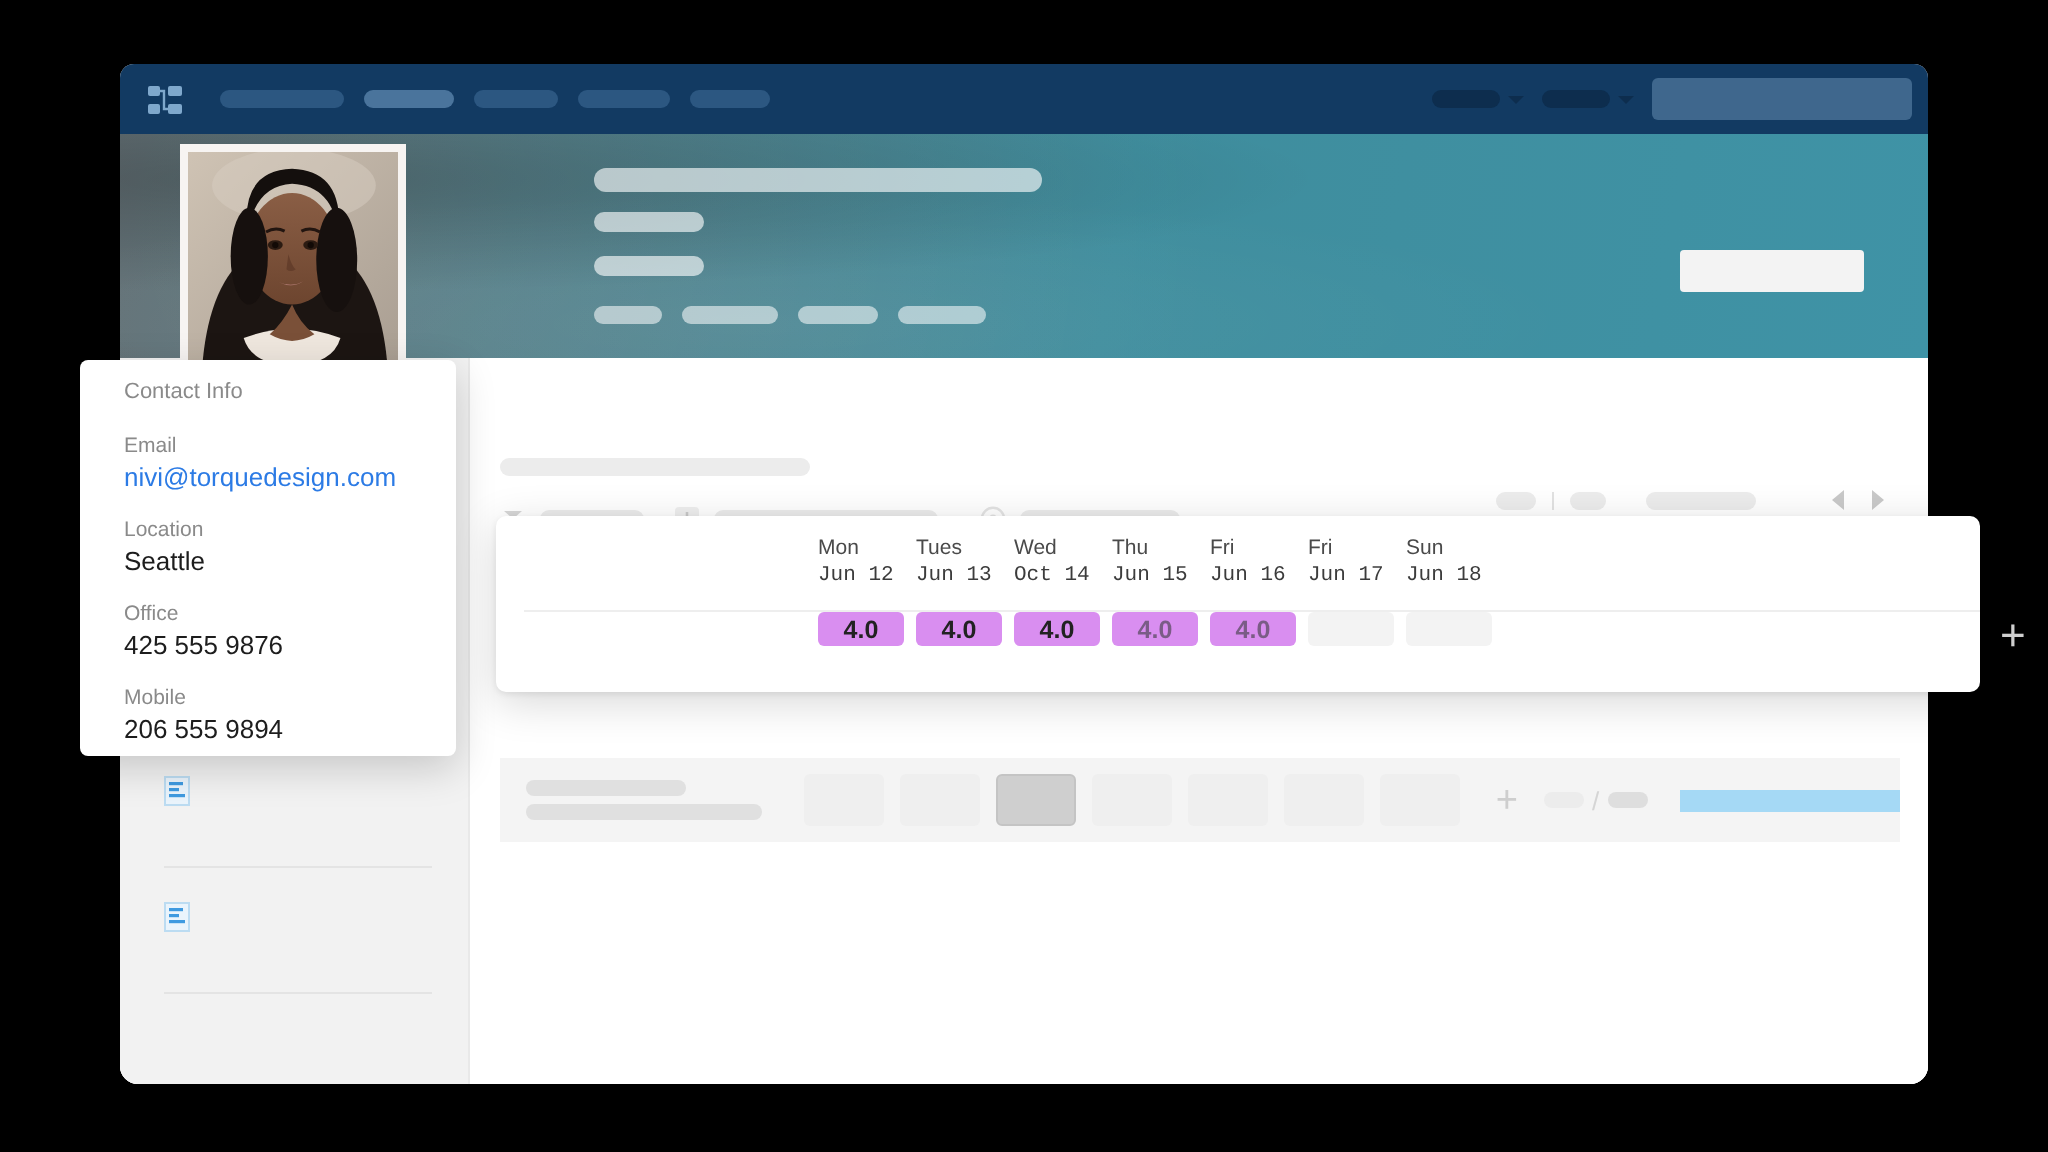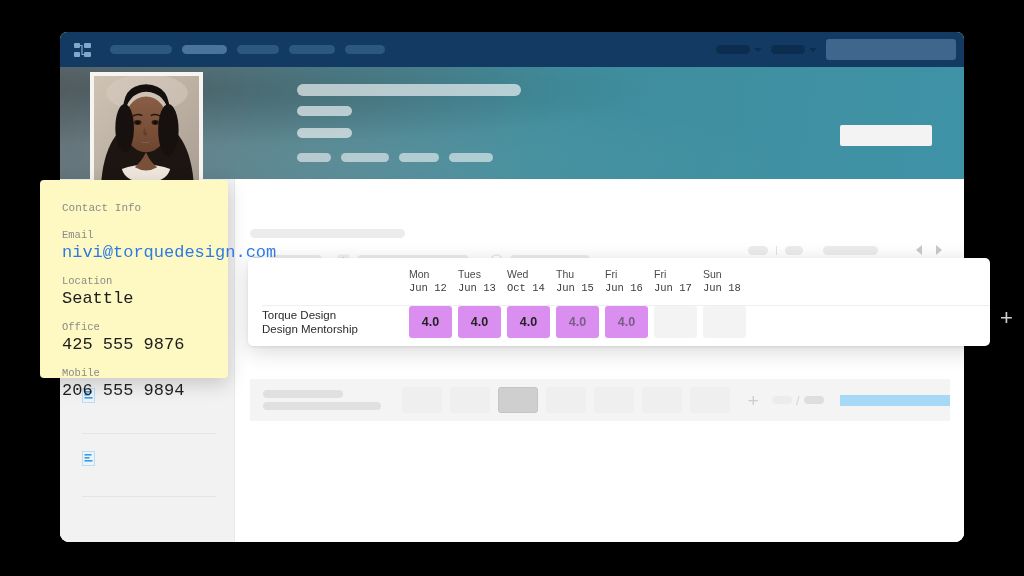--- a/index.html
+++ b/index.html
@@ -133,39 +133,39 @@
   .ts-day .dow { color: #4a4a4a; }
   .ts-day .dnum { color: #3c3c3c; font-family: Liberation Mono, monospace; }
   .ts-divider { position: absolute; left: 14px; right: 0; top: 47px; height: 1px; background: #eeeeee; }
   .ts-proj {
     position: absolute; left: 14px; top: 50px; width: 150px;
     color: #2b2b2b; font-size: 11.5px; line-height: 14px;
   }
   .ts-cells { position: absolute; left: 158px; top: 48px; display: flex; gap: 0; }
   .ts-cellwrap { width: 49px; display: flex; justify-content: center; }
   .ts-cell {
-    width: 43px; height: 32px; border-radius: 3px;
+    width: 43px; height: 17px; border-radius: 3px;
     display: flex; align-items: center; justify-content: center;
     font-size: 12.5px; font-weight: bold;
   }
   .ts-cell.filled { background: #d98ef0; color: #222; }
   .ts-cell.filled.muted { color: #7a5c86; }
   .ts-cell.empty { background: #f3f3f3; color: transparent; }
   .ts-plus { position: absolute; left: 752px; top: 50px; color: #cfcfcf; font-size: 22px; line-height: 20px; }
 
   
   .contact {
     position: absolute; left: 40px; top: 180px; width: 188px; height: 198px;
-    background: #fef9c3; border-radius: 4px;
+    background: #ffffff; border-radius: 4px;
     box-shadow: 0 6px 20px rgba(0,0,0,0.18);
-    padding: 22px 0 0 22px; z-index: 40; font-family: Liberation Mono, monospace;
+    padding: 10px 0 0 22px; z-index: 40;
   }
   .c-title { color: #8a8a8a; font-size: 11px; margin-bottom: 15px; }
   .c-label { color: #8a8a8a; font-size: 10.5px; margin-bottom: 2px; }
-  .c-val { color: #1d1d1d; font-size: 17px; margin-bottom: 13px; }
+  .c-val { color: #1d1d1d; font-size: 13px; margin-bottom: 13px; }
   .c-val.link { color: #2c7be5; }
 </style>
 </head>
 <body>
 
 <div class="stage">
   <div class="window">
 
     <div class="navbar">
       <span class="nav-logo">
@@ -384,24 +384,20 @@
         <div class="dnum">Jun 17</div>
       </div>
       <div class="ts-day">
         <div class="dow">Sun</div>
         <div class="dnum">Jun 18</div>
       </div>
     </div>
 
     <div class="ts-divider"></div>
 
-    <div class="ts-proj">
-      <div>Torque Design</div>
-      <div>Design Mentorship</div>
-    </div>
 
     <div class="ts-cells">
       <span class="ts-cellwrap">
           <span class="ts-cell filled">4.0</span>
         </span>
       <span class="ts-cellwrap">
           <span class="ts-cell filled">4.0</span>
         </span>
       <span class="ts-cellwrap">
           <span class="ts-cell filled">4.0</span>

